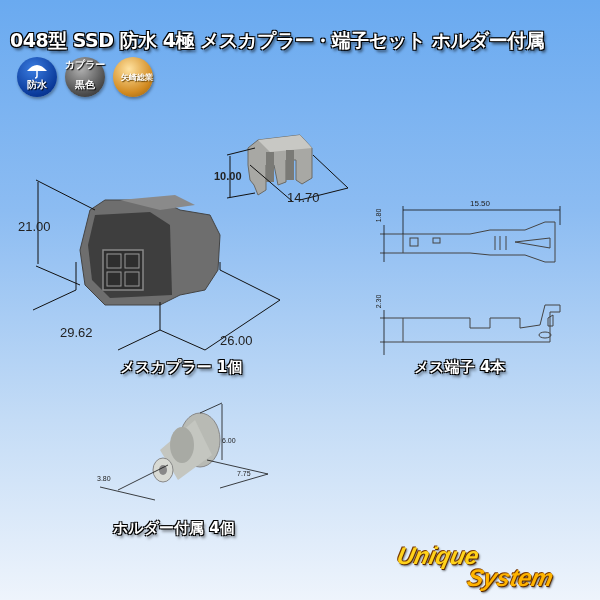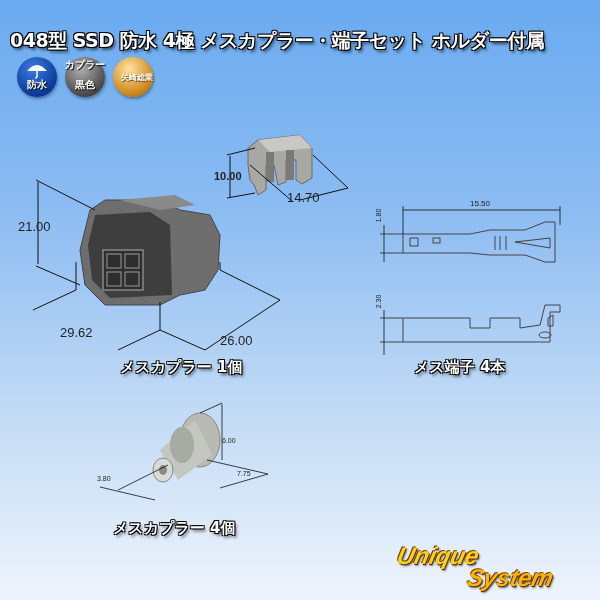--- a/index.html
+++ b/index.html
@@ -147,18 +147,18 @@
 <div class="caption" style="left:120px;top:358px;">メスカプラー 1個</div>
 
 <span class="dim" style="left:470px;top:199px;font-size:8px;">15.50</span>
 <span class="dim" style="left:372px;top:212px;font-size:7px;transform:rotate(-90deg);">1.80</span>
 <span class="dim" style="left:372px;top:298px;font-size:7px;transform:rotate(-90deg);">2.30</span>
 <div class="caption" style="left:414px;top:358px;">メス端子 4本</div>
 
 <span class="dim" style="left:222px;top:437px;font-size:7px;">6.00</span>
 <span class="dim" style="left:237px;top:470px;font-size:7px;">7.75</span>
 <span class="dim" style="left:97px;top:475px;font-size:7px;">3.80</span>
-<div class="caption" style="left:113px;top:519px;">メスカプラー 4個</div>
+<div class="caption" style="left:113px;top:519px;">ホルダー付属 4個</div>
 
 <div class="logo">
   <span>Unique</span>
   <span class="l2">System</span>
 </div>
 
 </body></html>

